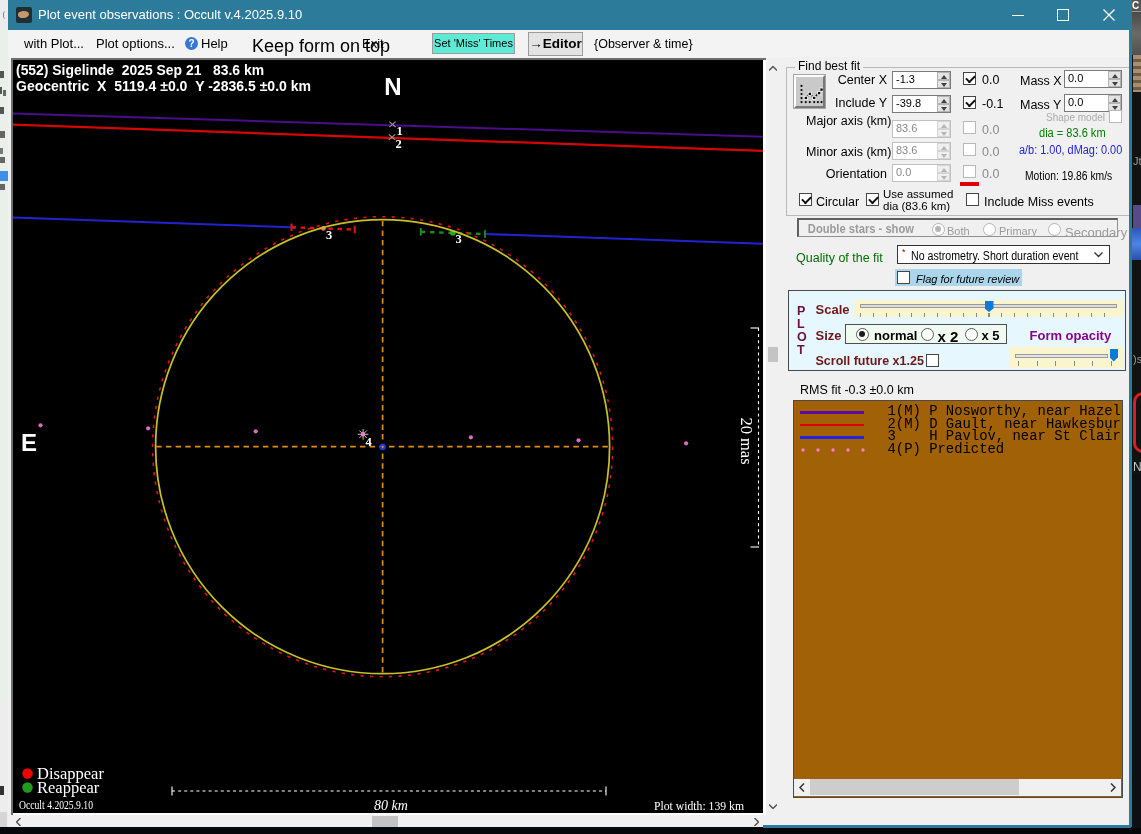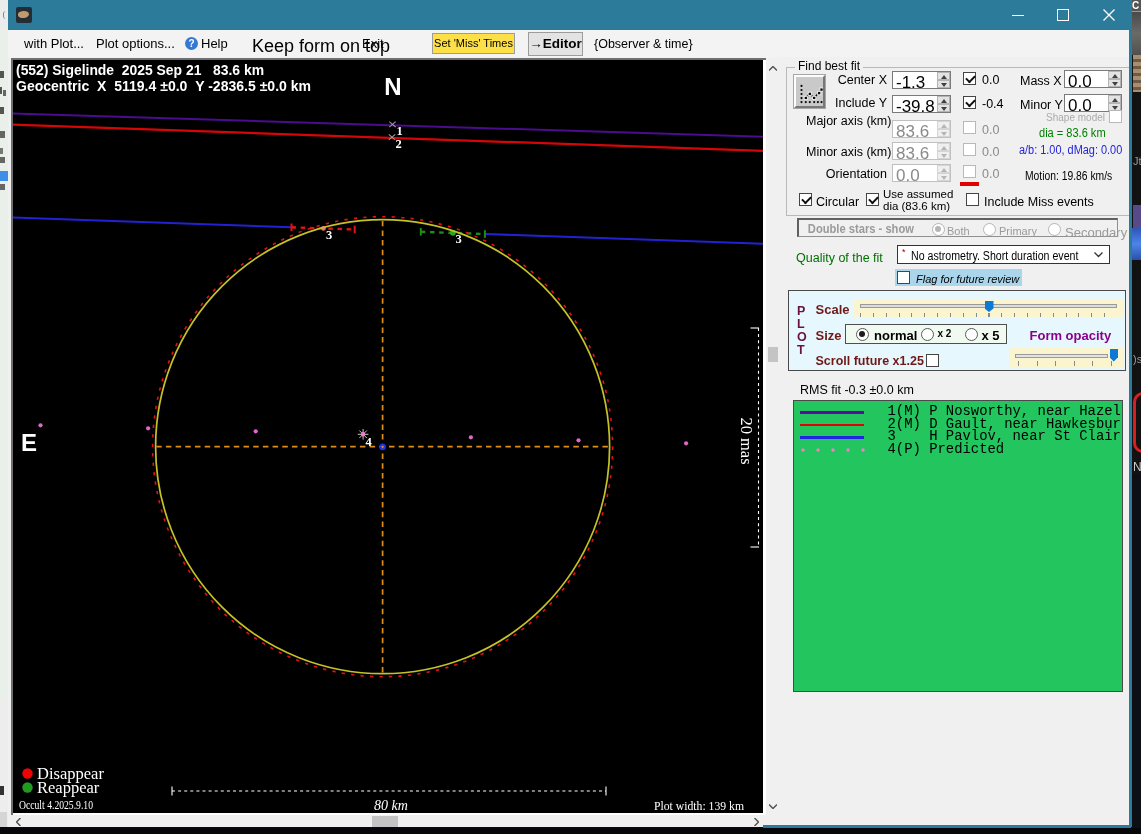--- a/index.html
+++ b/index.html
@@ -1,21 +1,21 @@
 <!DOCTYPE html>
 <html><head><meta charset="utf-8"><style>
 html,body{margin:0;padding:0}
 body{width:1141px;height:834px;overflow:hidden;position:relative;background:#0a0a0a;
  font-family:"Liberation Sans",sans-serif;-webkit-font-smoothing:antialiased}
 .abs{position:absolute}
 .cb{position:absolute;width:13px;height:13px;background:#fff;border:1px solid #454545;box-sizing:border-box}
 .cb.ck:after{content:"";position:absolute;left:2px;top:2px;width:7px;height:4px;
  border-left:2px solid #111;border-bottom:2px solid #111;transform:rotate(-45deg)}
 .cb.dis{border-color:#b8b8b8}
-.spin{position:absolute;background:#fff;border:1px solid #7a7a7a;box-sizing:border-box;font-size:17px;color:#000}
+.spin{position:absolute;background:#fff;border:1px solid #7a7a7a;box-sizing:border-box;font-size:11px;color:#000}
 .spin .tx{position:absolute;left:3px;top:1px}
 .spin.dis{border-color:#c0c0c0}.spin.dis .tx{color:#8a8a8a}
 .spb{position:absolute;right:0;top:0;width:13px;height:100%}
 .spb div{position:absolute;left:0;width:13px;height:8px;background:#e3e3e3;border:1px solid #b4b4b4;box-sizing:border-box}
 .spb .u{top:0}.spb .d{bottom:0}
 .spb i{position:absolute;left:3px;width:0;height:0;border-left:3px solid transparent;border-right:3px solid transparent}
 .spb .u i{top:2px;border-bottom:4px solid #404040}
 .spb .d i{top:2px;border-top:4px solid #404040}
 .spin.dis .spb div{background:#efefef;border-color:#d5d5d5}
 .spin.dis .spb .u i{border-bottom-color:#b5b5b5}
@@ -58,34 +58,35 @@
  <div class="abs" style="left:2px;top:392px;width:14px;height:55px;border:3.5px solid #d42020;border-radius:10px"></div>
  <div class="abs" style="left:2px;top:460px;width:8px;height:14px;color:#ccc;font-size:12px">N</div>
  <div class="abs" style="left:0;top:474px;width:10px;height:360px;background:#0d0f14"></div>
 </div>
 
 <div id="app" class="abs" style="left:8px;top:0;width:1123px;height:827px;background:#f0f0f0"></div>
 <div id="titlebar" class="abs" style="left:8px;top:0;width:1124px;height:30px;background:#2c7b9a">
  <div class="abs" style="left:8px;top:7px;width:16px;height:16px;background:#232d36;border-radius:2px">
   <div class="abs" style="left:2px;top:4px;width:11px;height:7px;background:#c49a6c;border-radius:45% 55% 50% 50%;transform:rotate(-8deg)"></div>
  </div>
+ <div class="abs" style="left:30px;top:7px;font-size:13px;color:#fff;white-space:nowrap">Plot event observations : Occult v.4.2025.9.10</div>
  <div class="abs" style="left:1004px;top:14.5px;width:12px;height:1.4px;background:#fff"></div>
  <div class="abs" style="left:1049px;top:9px;width:10px;height:10px;border:1.3px solid #fff"></div>
  <svg class="abs" style="left:1095px;top:9px" width="12" height="12">
       <path d="M0.5 0.5 L11.5 11.5 M11.5 0.5 L0.5 11.5" stroke="#fff" stroke-width="1.3"></path>
     </svg>
 </div>
 <div id="menubar" class="abs" style="left:8px;top:30px;width:1123px;height:28px;background:#f3f3f3">
  <div class="lbl" style="left:16px;top:6px;font-size:13px">with Plot...</div>
  <div class="lbl" style="left:88px;top:6px;font-size:13px">Plot options...</div>
  <div class="abs" style="left:177px;top:7px;width:13px;height:13px;border-radius:50%;background:#3577d4;color:#fff;font-size:10px;font-weight:bold;text-align:center;line-height:13px">?</div>
  <div class="lbl" style="left:193px;top:6px;font-size:13px">Help</div>
  <div class="lbl" style="left:244px;top:6px;font-size:18px">Keep form on top</div>
  <div class="lbl" style="left:354px;top:6px;font-size:13px">Exit</div>
- <div class="abs" style="left:424px;top:3px;width:83px;height:21px;background:#fde047;border:1px solid #9c9c9c;box-sizing:border-box;font-size:11px;text-align:center;line-height:19px;color:#000;white-space:nowrap">Set 'Miss' Times</div>
+ <div class="abs" style="left:424px;top:3px;width:83px;height:21px;background:#5eead4;border:1px solid #9c9c9c;box-sizing:border-box;font-size:11px;text-align:center;line-height:19px;color:#000;white-space:nowrap">Set 'Miss' Times</div>
  <div class="abs" style="left:520px;top:2px;width:55px;height:23.5px;background:#e3e3e3;border:1px solid #9c9c9c;box-sizing:border-box;font-size:13.5px;font-weight:bold;text-align:center;line-height:21px;color:#000">→Editor</div>
  <div class="lbl" style="left:586px;top:6.5px;font-size:12.5px">{Observer &amp; time}</div>
 </div>
 
 <div id="plotborder" class="abs" style="left:11px;top:58px;width:754.5px;height:757px;background:#fff;border-left:2px solid #6f6f6f;border-top:2px solid #6f6f6f;box-sizing:border-box"></div>
 <div id="plot" class="abs" style="left:13px;top:60px;width:750px;height:752.5px;background:#000;overflow:hidden">
 <svg width="750" height="754" viewBox="0 0 750 754">
 
 <line x1="0" y1="53.4" x2="750" y2="76.8" stroke="#4b0d8c" stroke-width="2"></line>
 <line x1="0" y1="64.6" x2="750" y2="90.9" stroke="#d60606" stroke-width="2.3"></line>
@@ -275,26 +276,26 @@
           <i></i>
         </div>
       </span>
     </div>
  <div class="cb ck" style="left:183px;top:14.5px"></div>
  <div class="cb ck" style="left:183px;top:38.5px"></div>
  <div class="cb dis" style="left:183px;top:63.5px"></div>
  <div class="cb dis" style="left:183px;top:85.5px"></div>
  <div class="cb dis" style="left:183px;top:107.5px"></div>
  <div class="lbl" style="left:202px;top:16px;font-size:12.5px">0.0</div>
- <div class="lbl" style="left:202px;top:40px;font-size:12.5px">-0.4</div>
+ <div class="lbl" style="left:202px;top:40px;font-size:12.5px">-0.1</div>
  <div class="lbl" style="left:202px;top:66px;font-size:12.5px;color:#8a8a8a">0.0</div>
  <div class="lbl" style="left:202px;top:88px;font-size:12.5px;color:#8a8a8a">0.0</div>
  <div class="lbl" style="left:202px;top:110px;font-size:12.5px;color:#8a8a8a">0.0</div>
  <div class="lbl" style="left:240px;top:17px;width:37px;text-align:right;font-size:12.5px">Mass X</div>
- <div class="lbl" style="left:240px;top:41px;width:37px;text-align:right;font-size:12.5px">Minor Y</div>
+ <div class="lbl" style="left:240px;top:41px;width:37px;text-align:right;font-size:12.5px">Mass Y</div>
  <div class="spin" style="left:284px;top:13px;width:58px;height:18px">
       <span class="tx">0.0</span>
       <span class="spb">
         <div class="u">
           <i></i>
         </div>
         <div class="d">
           <i></i>
         </div>
       </span>
@@ -350,35 +351,35 @@
   <div class="abs" style="left:64.5px;top:8.5px;width:269px;height:17.5px;background:#faf4cf">
    <div class="abs" style="left:6px;top:4.5px;width:257px;height:4px;background:#dcdcdc;border:1px solid #9a9a9a;box-sizing:border-box"></div>
    <div class="abs" style="left:6.5px;top:13px;width:257px;height:4px;background:repeating-linear-gradient(90deg,#8a8a8a 0,#8a8a8a 1px,transparent 1px,transparent 12.85px)"></div>
    <div class="abs" style="left:131px;top:1.5px;width:9px;height:11px;background:#0e7ad8;clip-path:polygon(0 0,100% 0,100% 68%,50% 100%,0 68%)"></div>
   </div>
   <div class="lbl" style="left:26.5px;top:36.5px;font-size:13px;font-weight:bold;color:#701818">Size</div>
   <div class="abs" style="left:55.5px;top:32.5px;width:162.5px;height:20.5px;background:#f0faf0;border:1.5px solid #4f4f4f;box-sizing:border-box"></div>
   <div class="rad sel" style="left:67px;top:37px"></div>
   <div class="lbl" style="left:85px;top:37px;font-size:13px;font-weight:bold">normal</div>
   <div class="rad" style="left:131.5px;top:36.5px"></div>
-  <div class="lbl" style="left:148.5px;top:37px;font-size:10px;font-weight:bold">x 2</div>
+  <div class="lbl" style="left:148.5px;top:37px;font-size:15px;font-weight:bold">x 2</div>
   <div class="rad" style="left:175.5px;top:36.5px"></div>
   <div class="lbl" style="left:192.5px;top:37px;font-size:13px;font-weight:bold">x 5</div>
   <div class="lbl" style="left:240.5px;top:37px;font-size:13px;font-weight:bold;color:#8b008b">Form opacity</div>
   <div class="lbl" style="left:26.5px;top:63px;font-size:12.5px;font-weight:bold;color:#701818">Scroll future x1.25</div>
   <div class="cb" style="left:136.5px;top:62.5px"></div>
   <div class="abs" style="left:220px;top:55.5px;width:113.5px;height:21.5px;background:#faf4cf">
    <div class="abs" style="left:5.5px;top:7px;width:93px;height:4px;background:#e2e2e2;border:1px solid #9a9a9a;box-sizing:border-box"></div>
    <div class="abs" style="left:9px;top:14.5px;width:98px;height:4.5px;background:repeating-linear-gradient(90deg,#8a8a8a 0,#8a8a8a 1px,transparent 1px,transparent 18.6px)"></div>
    <div class="abs" style="left:100.5px;top:2px;width:8.5px;height:13px;background:#0e7ad8;clip-path:polygon(0 0,100% 0,100% 68%,50% 100%,0 68%)"></div>
   </div>
  </div>
  <div class="lbl" style="left:20px;top:325.5px;font-size:12.5px">RMS fit -0.3 ±0.0 km</div>
 
- <div class="abs" style="left:13px;top:342.5px;width:330px;height:292px;background:#22c55e;border:1.5px solid #4a4a4a;box-sizing:border-box;overflow:hidden;font-family:'Liberation Mono',monospace">
+ <div class="abs" style="left:13px;top:342.5px;width:330px;height:398px;background:#a16207;border:1.5px solid #4a4a4a;box-sizing:border-box;overflow:hidden;font-family:'Liberation Mono',monospace">
   <div class="abs" style="left:6px;top:10.9px;width:64px;height:2.2px;background:#5a0aa2"></div>
   <div class="abs" style="left:6px;top:23.4px;width:64px;height:2.2px;background:#e00202"></div>
   <div class="abs" style="left:6px;top:35.9px;width:64px;height:2.2px;background:#2222e2"></div>
   <svg class="abs" style="left:6px;top:46.9px" width="66" height="6">
         <g fill="#f47ec8">
           <circle cx="3" cy="3" r="1.7"></circle>
           <circle cx="18" cy="3" r="1.7"></circle>
           <circle cx="33" cy="3" r="1.7"></circle>
           <circle cx="48" cy="3" r="1.7"></circle>
           <circle cx="63" cy="3" r="1.7"></circle>

